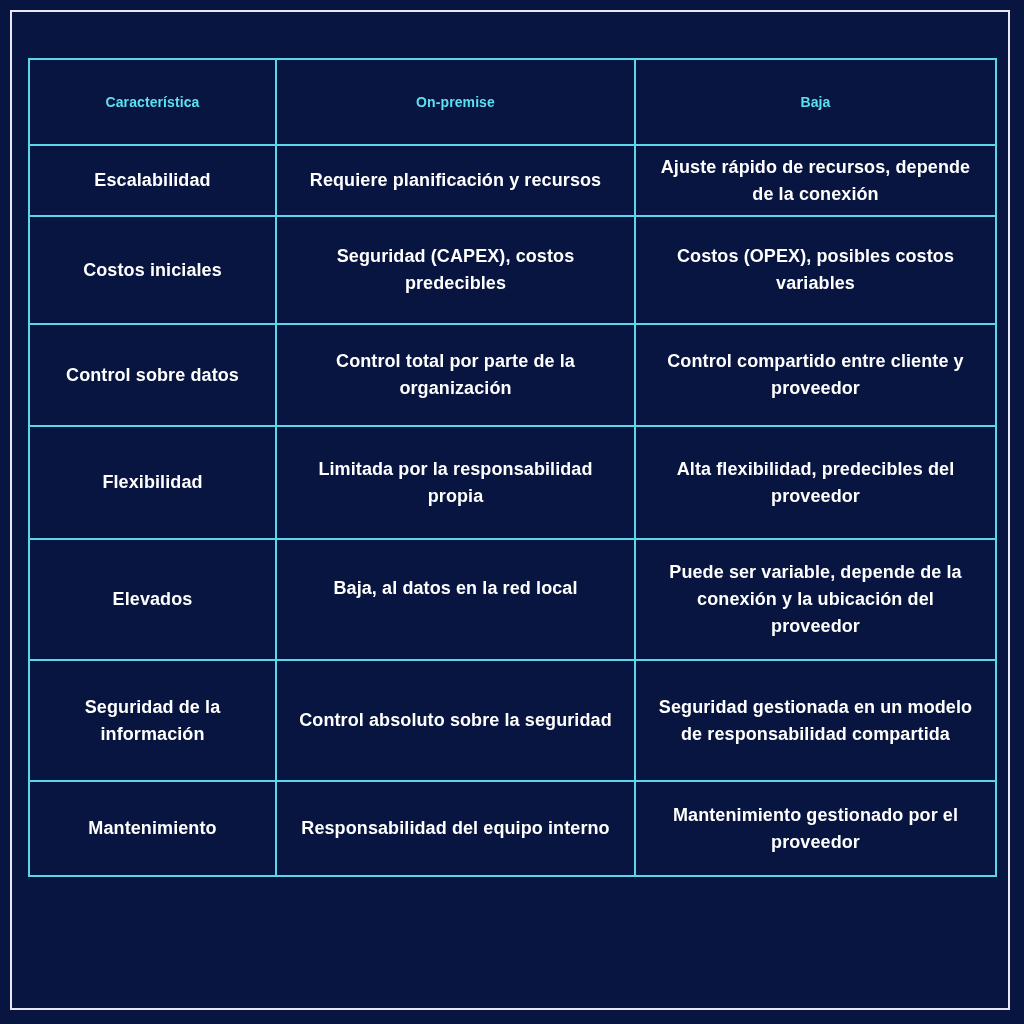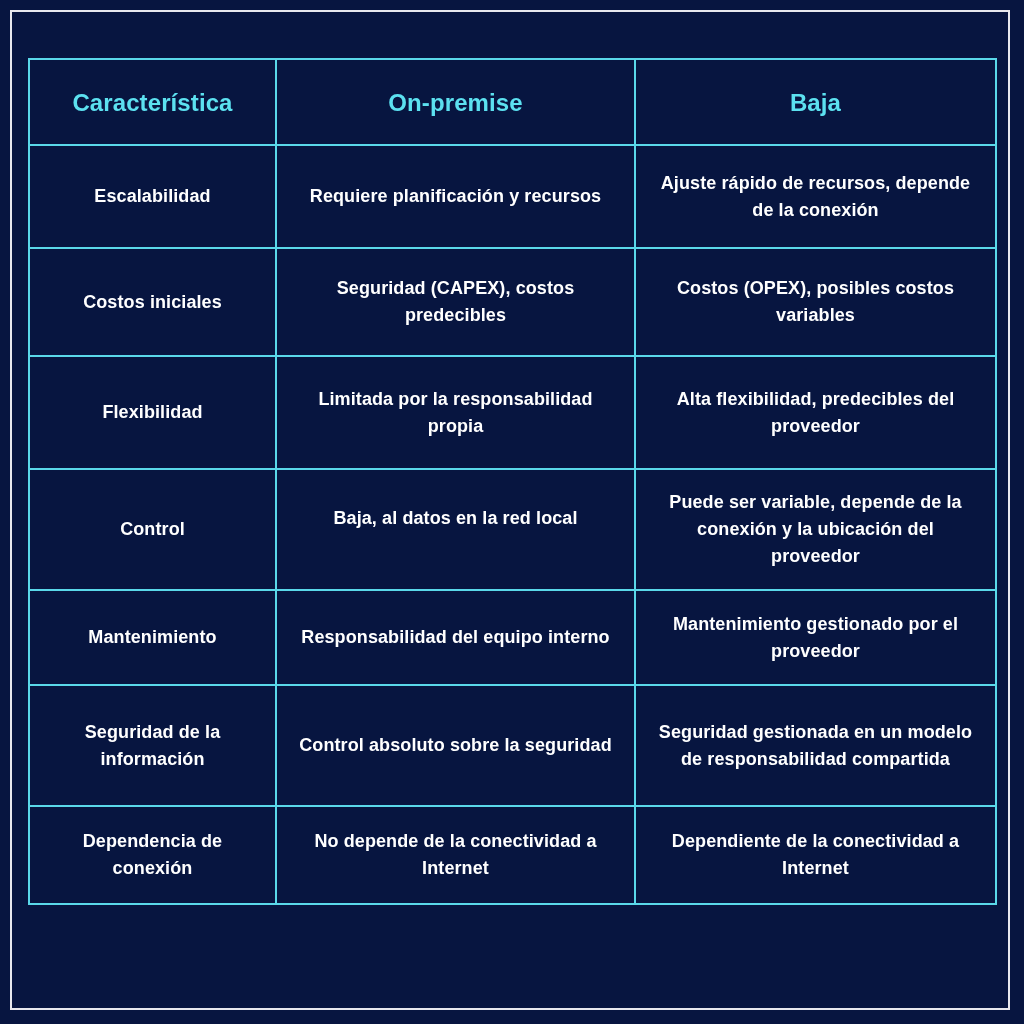--- a/index.html
+++ b/index.html
@@ -38,21 +38,21 @@
       color: #ffffff;
       font-weight: bold;
       font-size: 18px;
       line-height: 27px;
       padding: 0 18px;
       box-sizing: border-box;
       letter-spacing: 0.1px;
     }
     table.cmp th {
       color: #5ce1f0;
-      font-size: 24px;
+      font-size: 14px;
     }
     col.c1 { width: 247px; }
     col.c2 { width: 359px; }
     col.c3 { width: 361px; }
     .topalign { position: relative; top: -11px; }
   </style>
 </head>
 <body>
 
 <div class="frame"></div>
@@ -64,49 +64,49 @@
       <col class="c3">
   </colgroup>
   <thead>
     <tr style="height:86px">
       <th>Característica</th>
       <th>On-premise</th>
       <th>Baja</th>
     </tr>
   </thead>
   <tbody>
-    <tr style="height:103px">
+    <tr style="height:71px">
       <td>Escalabilidad</td>
       <td>Requiere planificación y recursos</td>
       <td>Ajuste rápido de recursos, depende de la conexión</td>
     </tr>
     <tr style="height:108px">
       <td>Costos iniciales</td>
       <td>Seguridad (CAPEX), costos predecibles</td>
       <td>Costos (OPEX), posibles costos variables</td>
     </tr>
+    <tr style="height:102px">
+      <td>Control sobre datos</td>
+      <td>Control total por parte de la organización</td>
+      <td>Control compartido entre cliente y proveedor</td>
+    </tr>
     <tr style="height:113px">
       <td>Flexibilidad</td>
       <td>Limitada por la responsabilidad propia</td>
       <td>Alta flexibilidad, predecibles del proveedor</td>
     </tr>
     <tr style="height:121px">
-      <td>Control</td>
+      <td>Elevados</td>
       <td><span class="topalign">Baja, al datos en la red local</span></td>
       <td>Puede ser variable, depende de la conexión y la ubicación del proveedor</td>
+    </tr>
+    <tr style="height:121px">
+      <td>Seguridad de la información</td>
+      <td>Control absoluto sobre la seguridad</td>
+      <td>Seguridad gestionada en un modelo de responsabilidad compartida</td>
     </tr>
     <tr style="height:95px">
       <td>Mantenimiento</td>
       <td>Responsabilidad del equipo interno</td>
       <td>Mantenimiento gestionado por el proveedor</td>
     </tr>
-    <tr style="height:121px">
-      <td>Seguridad de la información</td>
-      <td>Control absoluto sobre la seguridad</td>
-      <td>Seguridad gestionada en un modelo de responsabilidad compartida</td>
-    </tr>
-    <tr style="height:98px">
-      <td>Dependencia de conexión</td>
-      <td>No depende de la conectividad a Internet</td>
-      <td>Dependiente de la conectividad a Internet</td>
-    </tr>
   </tbody>
 </table>
 
 </body></html>

